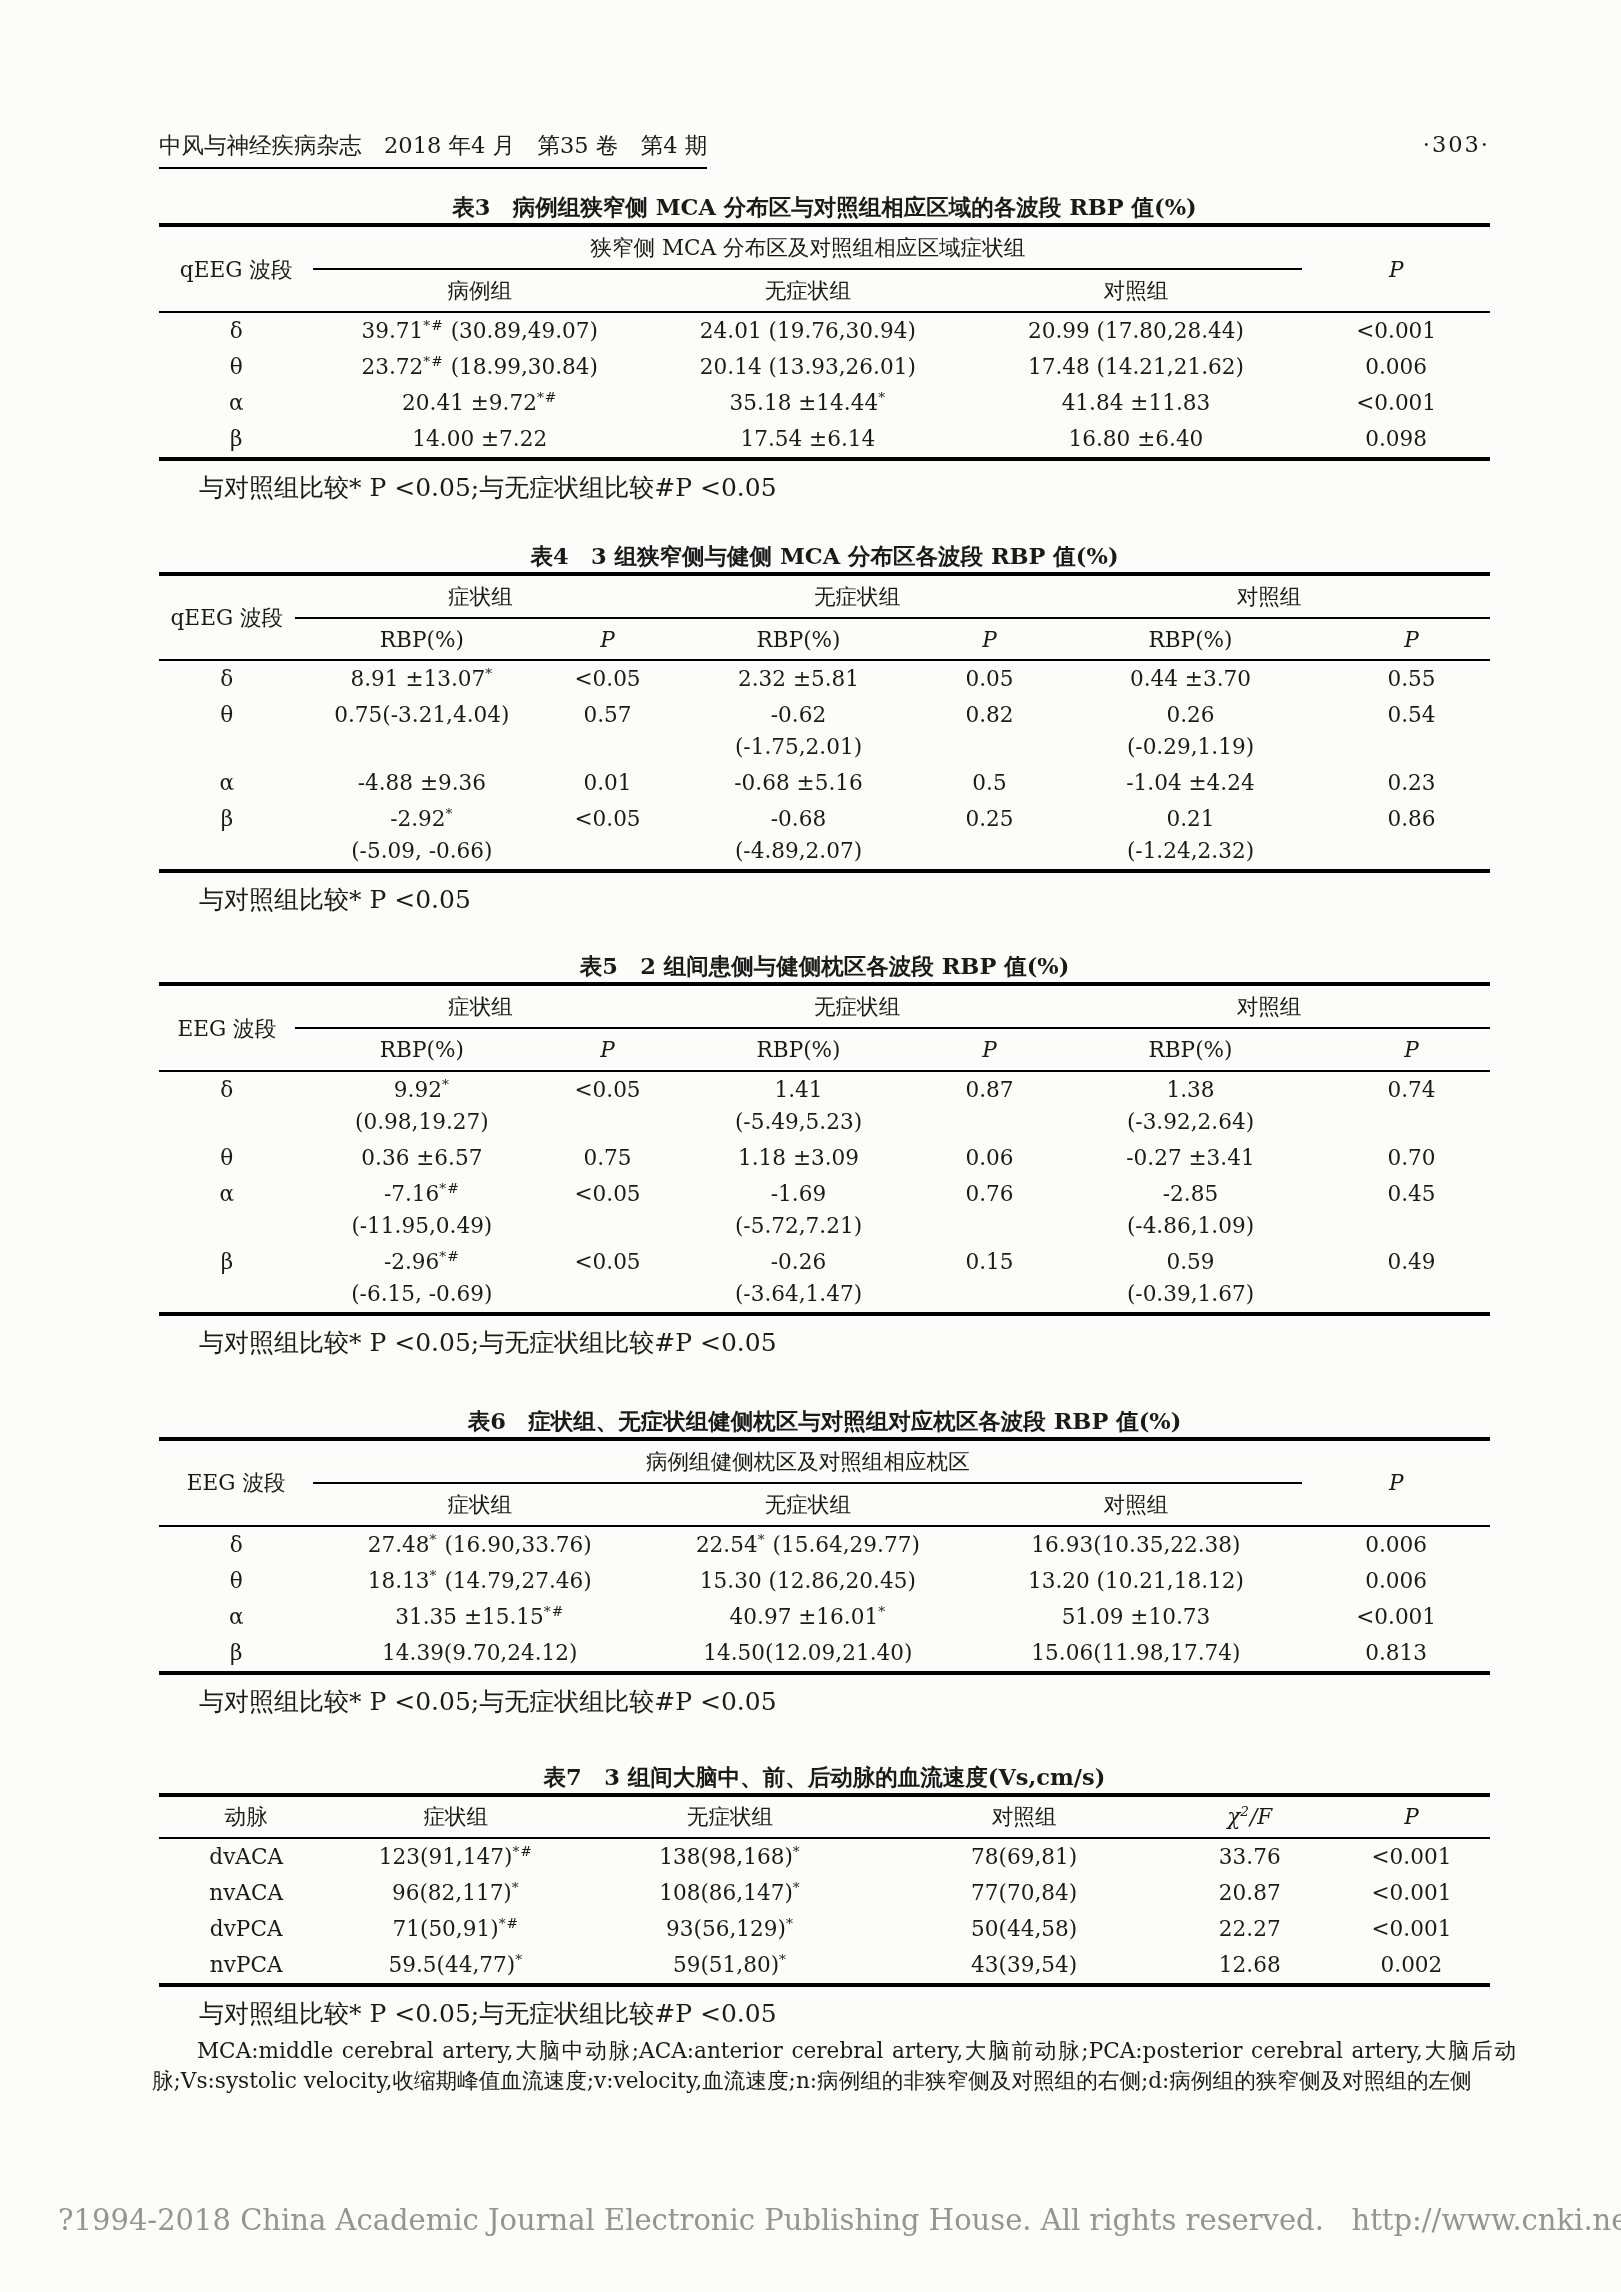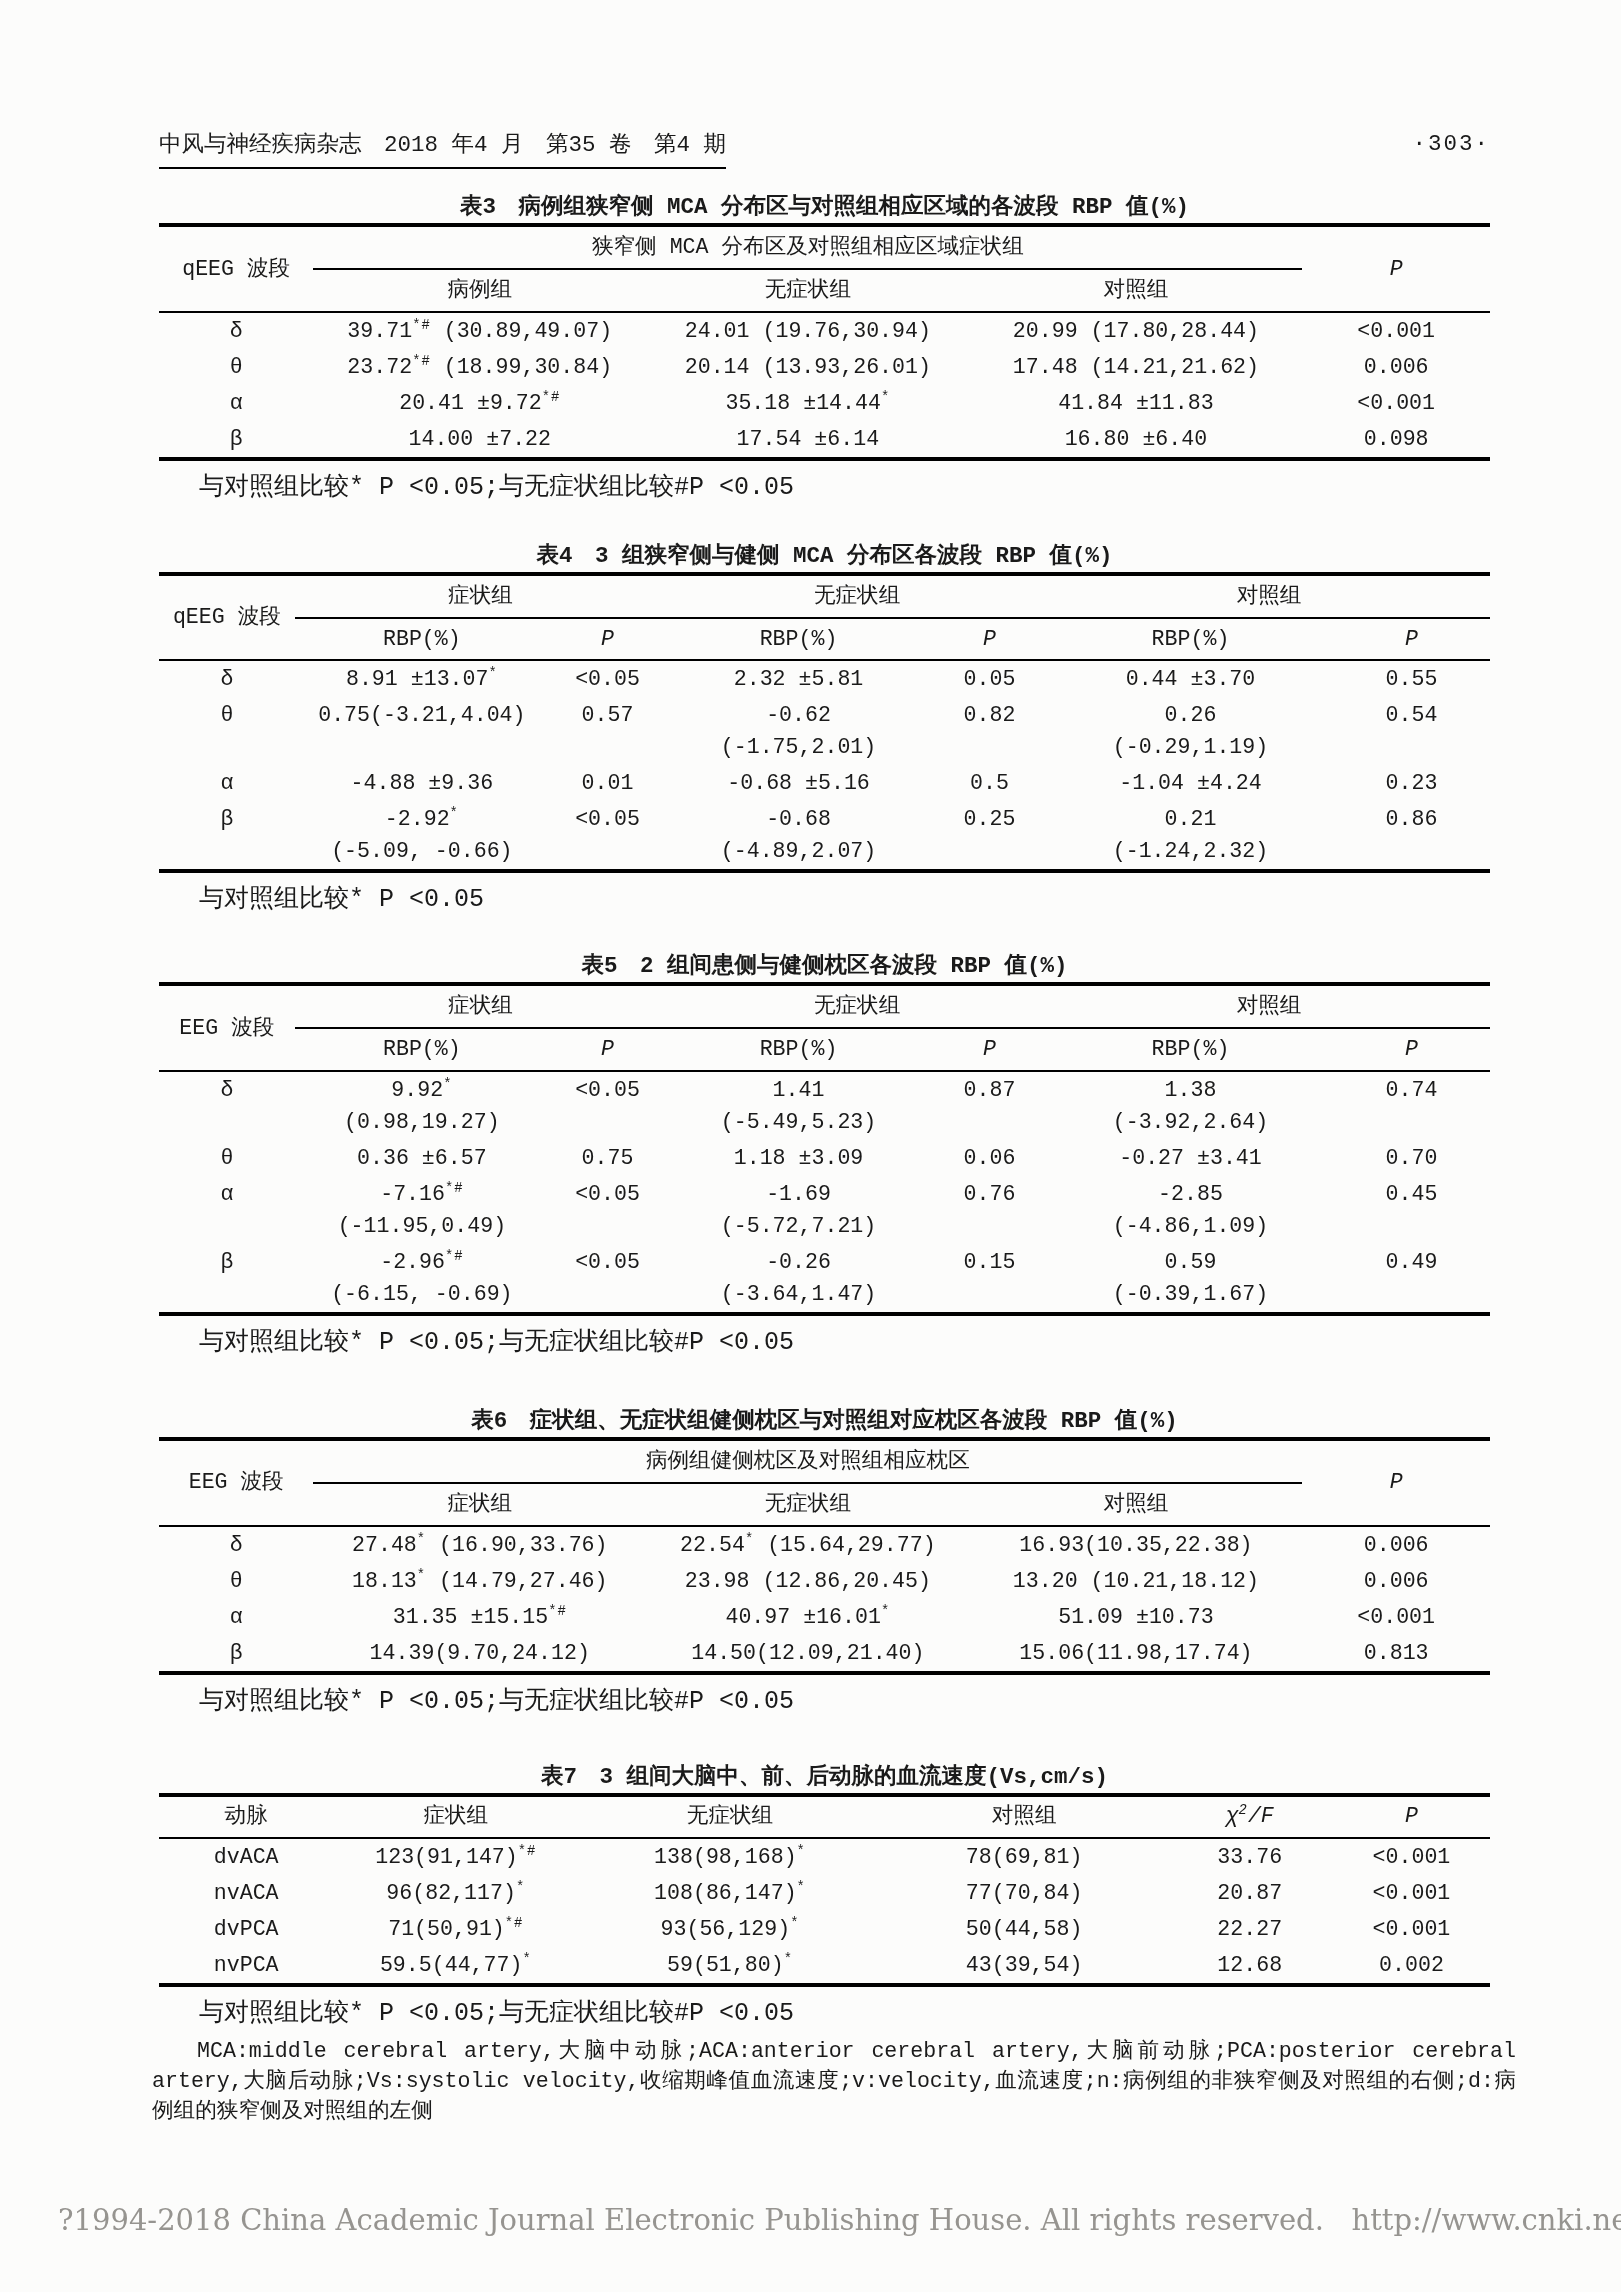--- a/index.html
+++ b/index.html
@@ -5,21 +5,21 @@
   html,body{margin:0;padding:0;background:#e8e8e8;}
   .page{
     position:relative;
     width:1621px;height:2293px;
     background:#fcfcfb;
     color:#1a1a1a;
     font-family:"DejaVu Serif","Liberation Serif",serif;
     overflow:hidden;
     margin:0 auto;
   }
-  .content{padding-top:130px;font-family:Liberation Mono, monospace;}
+  .content{padding-top:130px;}
   .hdr{
     margin:0 131px 0 159px;
     display:flex;justify-content:space-between;align-items:flex-end;
     font-size:22.5px;line-height:29px;
   }
   .hdr-left{border-bottom:2.9px solid #000;padding-bottom:6.9px;}
   .pageno{padding-bottom:9.8px;letter-spacing:2px;}
   .sec{margin-left:159px;width:1331px;}
   .tbl-title{
     text-align:center;font-weight:700;font-size:22.5px;line-height:31px;margin:0;
@@ -281,21 +281,21 @@
             <tr>
               <td>δ</td>
               <td>27.48<sup>*</sup> (16.90,33.76)</td>
               <td>22.54<sup>*</sup> (15.64,29.77)</td>
               <td>16.93(10.35,22.38)</td>
               <td>0.006</td>
             </tr>
             <tr>
               <td>θ</td>
               <td>18.13<sup>*</sup> (14.79,27.46)</td>
-              <td>23.98 (12.86,20.45)</td>
+              <td>15.30 (12.86,20.45)</td>
               <td>13.20 (10.21,18.12)</td>
               <td>0.006</td>
             </tr>
             <tr>
               <td>α</td>
               <td>31.35 ±15.15<sup>*#</sup></td>
               <td>40.97 ±16.01<sup>*</sup></td>
               <td>51.09 ±10.73</td>
               <td>&lt;0.001</td>
             </tr>

